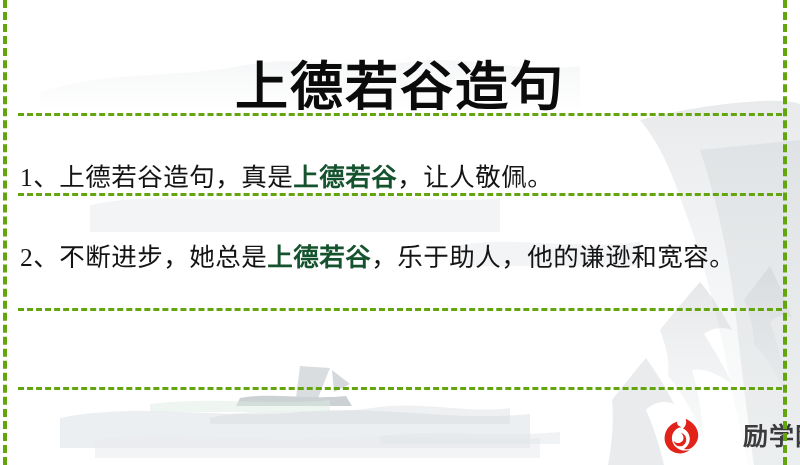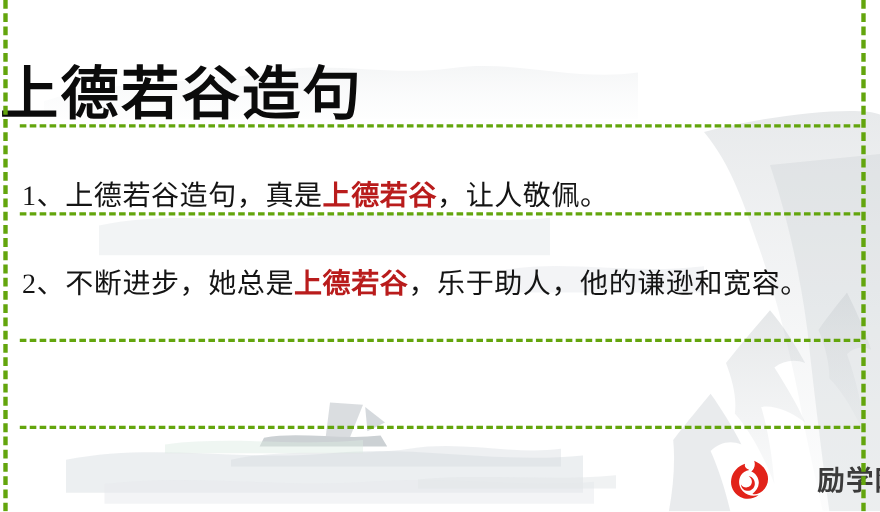--- a/index.html
+++ b/index.html
@@ -49,20 +49,21 @@
     width: 800px;
     height: 465px;
     box-sizing: border-box;
   }
 
   .title {
     position: absolute;
     top: 18px;
     left: 0;
     width: 800px;
+    text-align: center;
     font-family: "Liberation Serif", "DejaVu Serif", serif;
     font-size: 53px;
     font-weight: bold;
     letter-spacing: 2px;
     color: #0b0b0b;
     line-height: 1.25;
     white-space: nowrap;
   }
 
   .divider {
@@ -86,21 +87,21 @@
     line-height: 41px;
     color: #141414;
     letter-spacing: 0.5px;
     text-align: left;
   }
   .s1 { top: 131px; }
   .s2 { top: 211px; }
   .s3 { top: 326px; }
 
   .kw {
-    color: #b91c1c;
+    color: #14532d;
     font-weight: bold;
   }
 
   
   .logo {
     position: absolute;
     left: 661px;
     top: 412px;
     height: 48px;
     display: flex;

